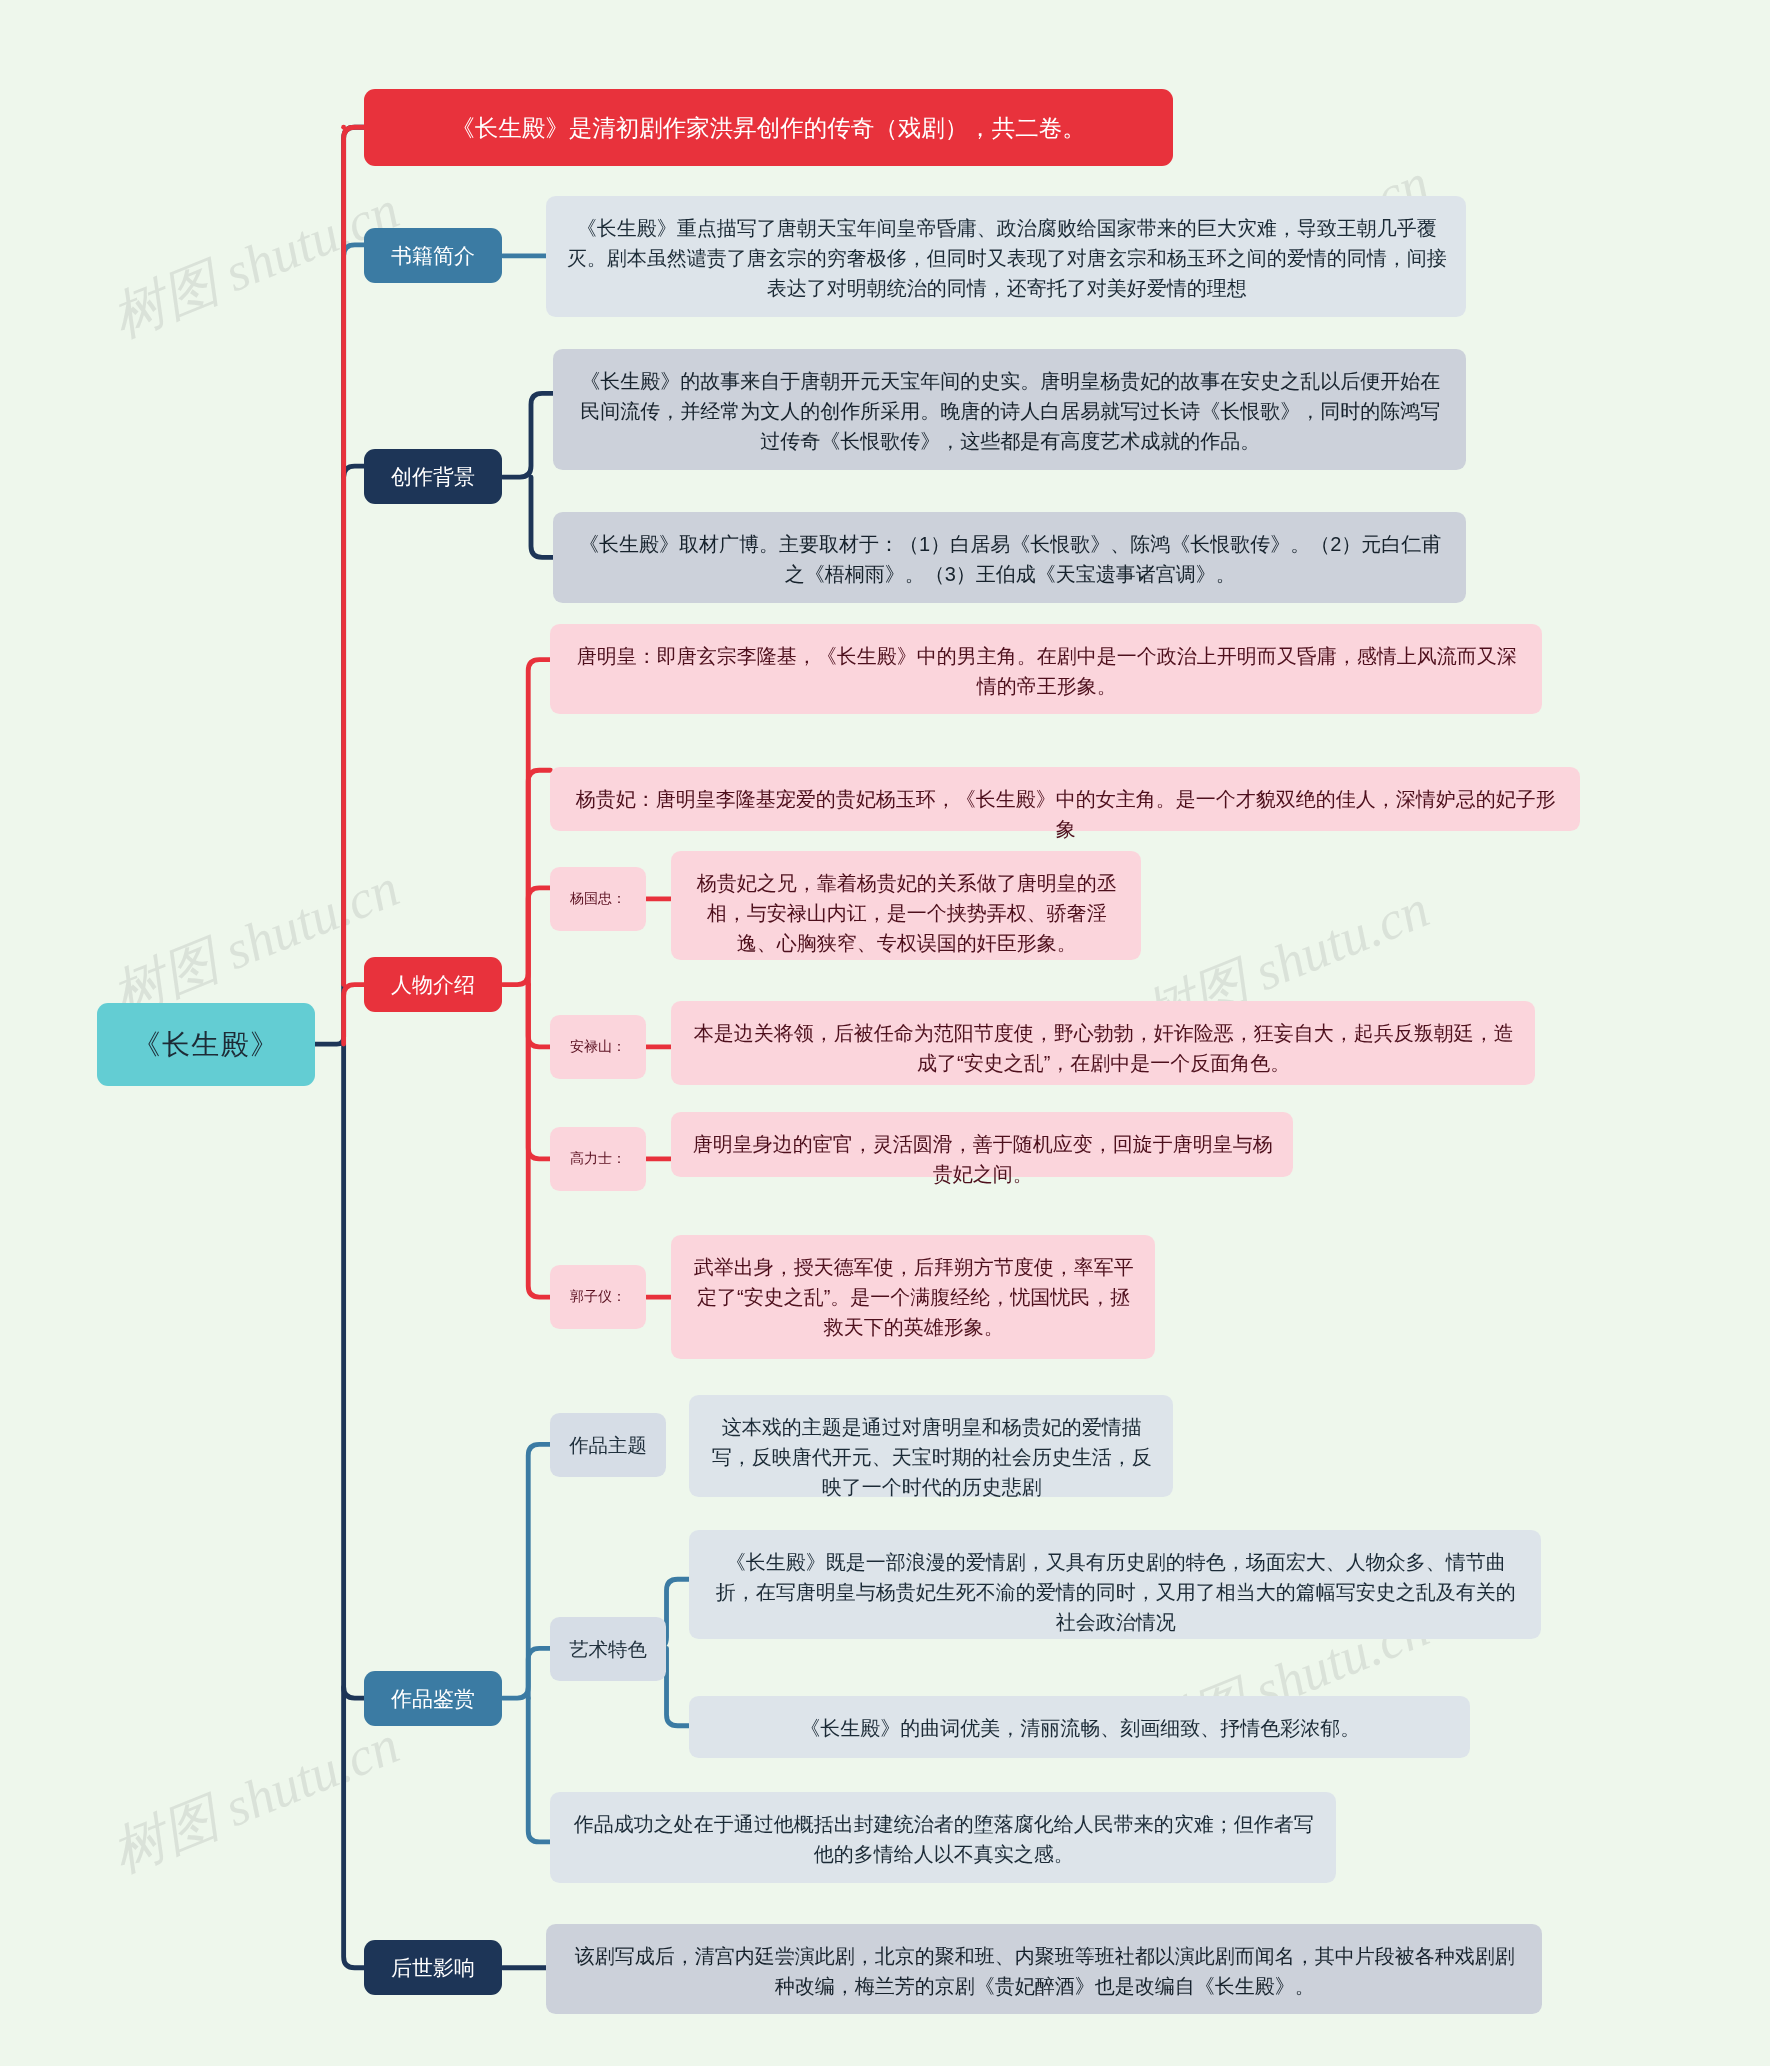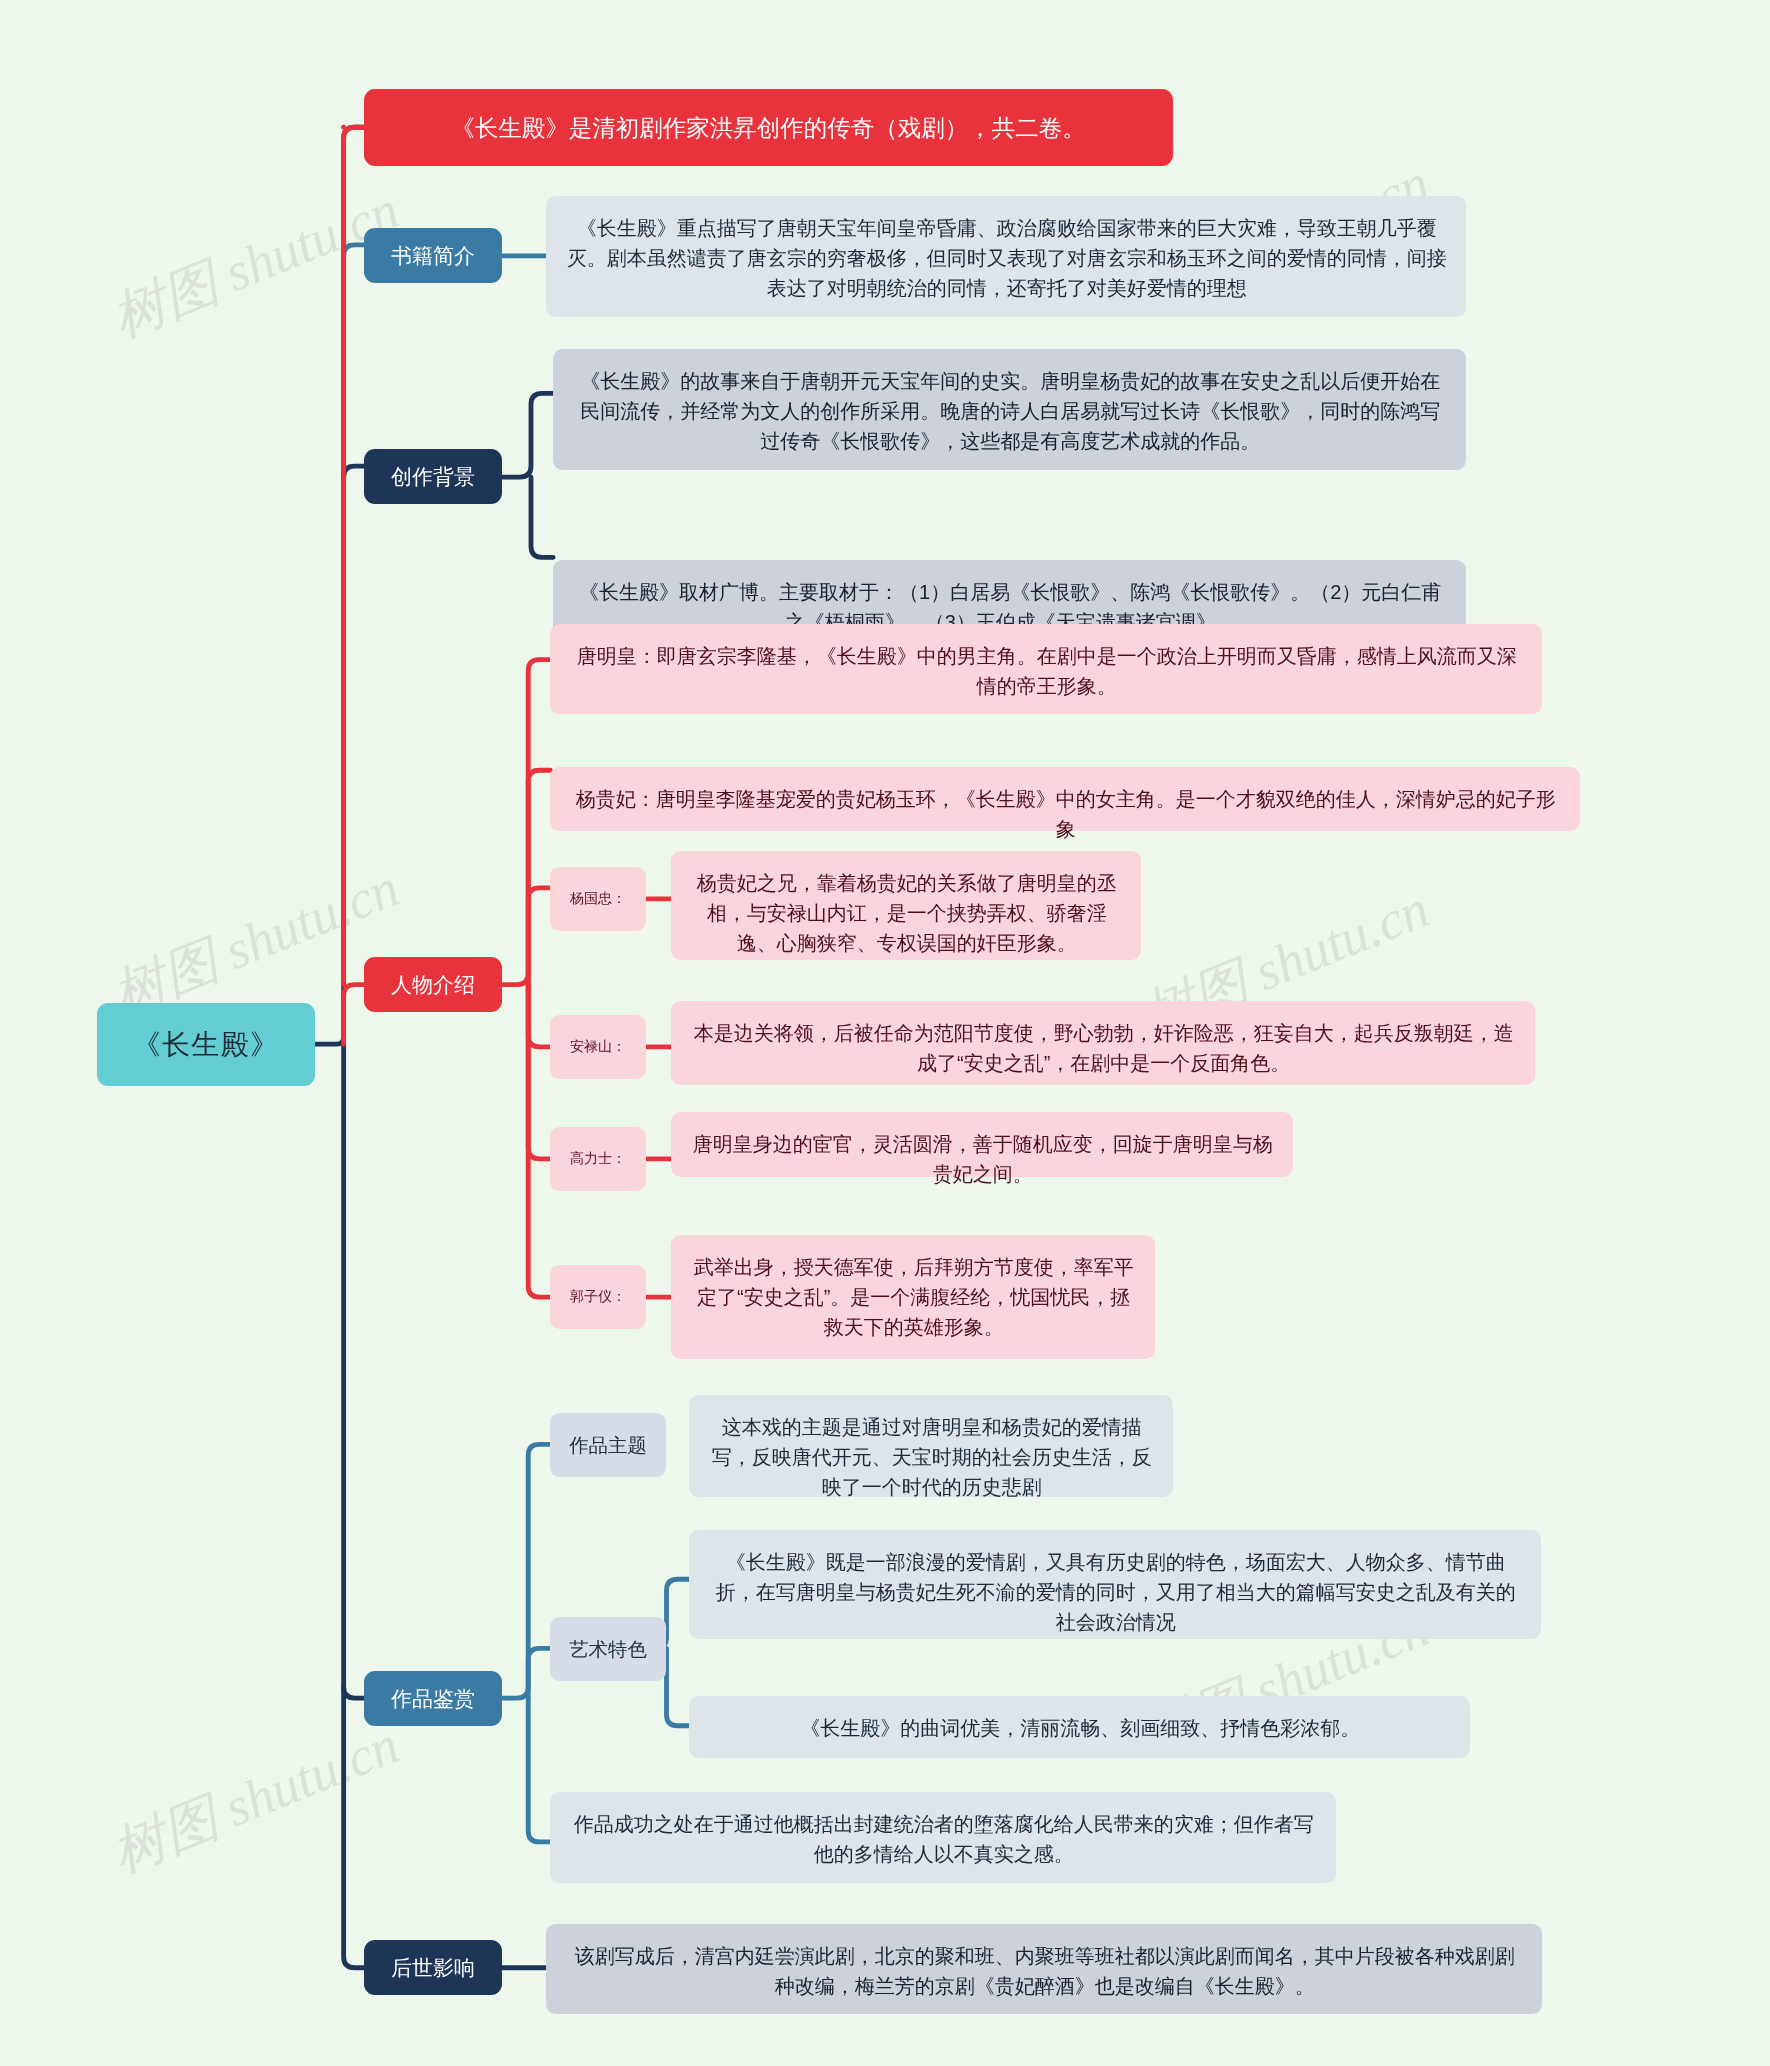--- a/index.html
+++ b/index.html
@@ -167,21 +167,21 @@
   <div class="node leaf gray-l" style="left:546px; top:196px; width:920px; height:121px;">
     <span class="txt">《长生殿》重点描写了唐朝天宝年间皇帝昏庸、政治腐败给国家带来的巨大灾难，导致王朝几乎覆灭。剧本虽然谴责了唐玄宗的穷奢极侈，但同时又表现了对唐玄宗和杨玉环之间的爱情的同情，间接表达了对明朝统治的同情，还寄托了对美好爱情的理想</span>
   </div>
 
   <div class="node branch blue-dark" style="left:364px; top:449px; width:138px; height:55px;">
     <span class="txt">创作背景</span>
   </div>
   <div class="node leaf gray-d" style="left:553px; top:349px; width:913px; height:121px;">
     <span class="txt">《长生殿》的故事来自于唐朝开元天宝年间的史实。唐明皇杨贵妃的故事在安史之乱以后便开始在民间流传，并经常为文人的创作所采用。晚唐的诗人白居易就写过长诗《长恨歌》，同时的陈鸿写过传奇《长恨歌传》，这些都是有高度艺术成就的作品。</span>
   </div>
-  <div class="node leaf gray-d" style="left:553px; top:512px; width:913px; height:91px;margin-top:48px;">
+  <div class="node leaf gray-d" style="left:553px; top:512px; width:913px; height:91px;">
     <span class="txt">《长生殿》取材广博。主要取材于：（1）白居易《长恨歌》、陈鸿《长恨歌传》。（2）元白仁甫之《梧桐雨》。（3）王伯成《天宝遗事诸宫调》。</span>
   </div>
 
   <div class="node branch red" style="left:364px; top:957px; width:138px; height:55px;">
     <span class="txt">人物介绍</span>
   </div>
 
   <div class="node leaf pink" style="left:550px; top:624px; width:992px; height:90px;">
     <span class="txt">唐明皇：即唐玄宗李隆基，《长生殿》中的男主角。在剧中是一个政治上开明而又昏庸，感情上风流而又深情的帝王形象。</span>
   </div>

